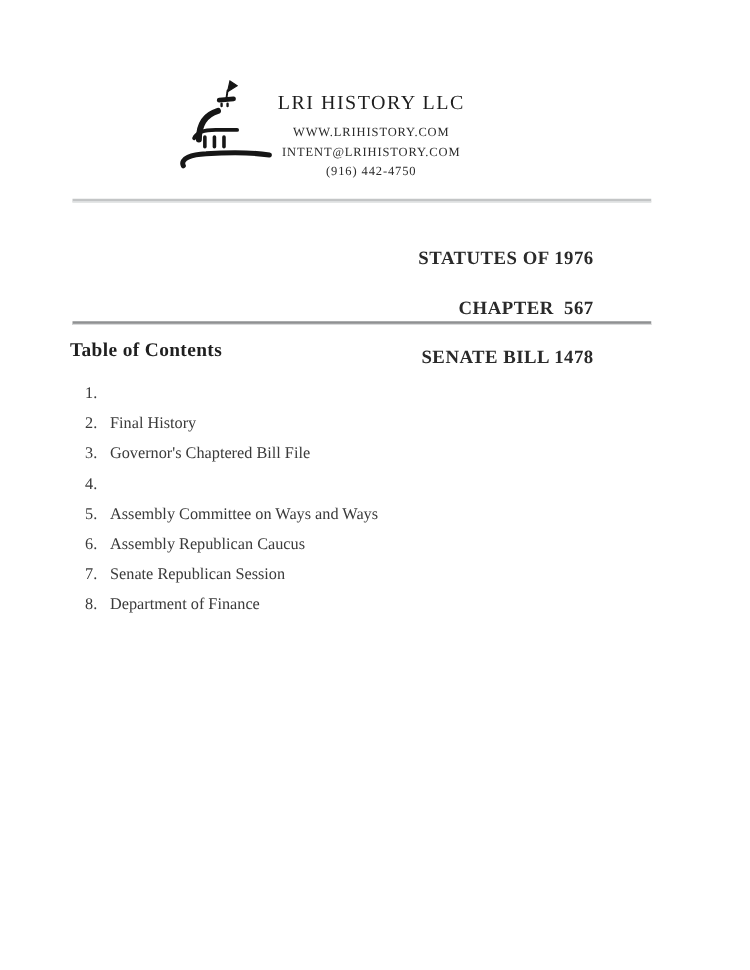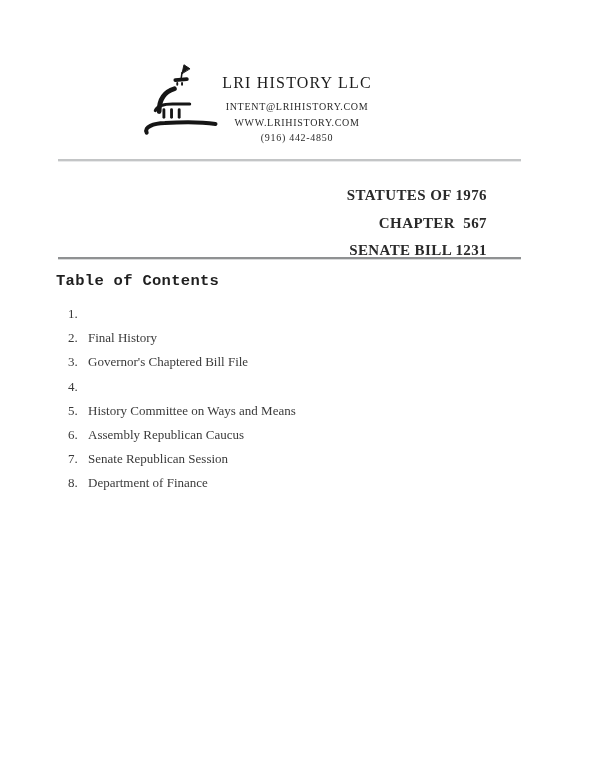--- a/index.html
+++ b/index.html
@@ -69,40 +69,39 @@
   }
 
   
   .reference {
     position: absolute;
     right: 109px;
     top: 180px;
     text-align: right;
   }
   .ref-line {
-    margin: 4px;
+    margin: 16px;
     font-size: 15px;
     font-weight: bold;
     letter-spacing: 0.4px;
     line-height: 23.5px;
     color: #2a2a2a;
     white-space: pre; 
   }
 
   
   .toc-title {
     position: absolute;
     left: 56px;
     top: 272px;
     margin: 0;
     font-size: 15.5px;
     font-weight: bold;
     letter-spacing: 0.3px;
     color: #1f1f1f;
-    font-family: Liberation Mono, monospace;
   }
   .toc-list {
     position: absolute;
     left: 68px;
     top: 302px;
     margin: 0;
     padding: 0;
     list-style: none;
   }
   .toc-item {
@@ -144,31 +143,31 @@
       <path d="M25 52 L25 60" stroke-width="3"></path>
       <path d="M33 52 L33 60" stroke-width="3"></path>
       <path d="M41 52 L41 60" stroke-width="3"></path>
 
       <path d="M7 76 C 4 70, 14 66.5, 26 66 C 48 64.5, 66 65, 79 67" stroke-width="4.2"></path>
     </g>
   </svg>
 
   <div class="header-text">
     <h1 class="company-name">LRI HISTORY LLC</h1>
+    <p class="contact-line">WWW.LRIHISTORY.COM</p>
     <p class="contact-line">INTENT@LRIHISTORY.COM</p>
-    <p class="contact-line">WWW.LRIHISTORY.COM</p>
-    <p class="contact-line">(916) 442-4850</p>
+    <p class="contact-line">(916) 442-4750</p>
   </div>
 
   <div class="rule rule-top"></div>
 
   <div class="reference">
     <p class="ref-line">STATUTES OF 1976</p>
     <p class="ref-line">CHAPTER  567</p>
-    <p class="ref-line">SENATE BILL 1231</p>
+    <p class="ref-line">SENATE BILL 1478</p>
   </div>
 
   <div class="rule rule-mid"></div>
 
   <h2 class="toc-title">Table of Contents</h2>
 
   <ol class="toc-list">
       <li class="toc-item">
       <span class="toc-num">1.</span>
     </li>
@@ -178,21 +177,21 @@
     </li>
       <li class="toc-item">
       <span class="toc-num">3.</span>
       <span class="toc-label">Governor's Chaptered Bill File</span>
     </li>
       <li class="toc-item">
       <span class="toc-num">4.</span>
     </li>
       <li class="toc-item">
       <span class="toc-num">5.</span>
-      <span class="toc-label">History Committee on Ways and Means</span>
+      <span class="toc-label">Assembly Committee on Ways and Ways</span>
     </li>
       <li class="toc-item">
       <span class="toc-num">6.</span>
       <span class="toc-label">Assembly Republican Caucus</span>
     </li>
       <li class="toc-item">
       <span class="toc-num">7.</span>
       <span class="toc-label">Senate Republican Session</span>
     </li>
       <li class="toc-item">

